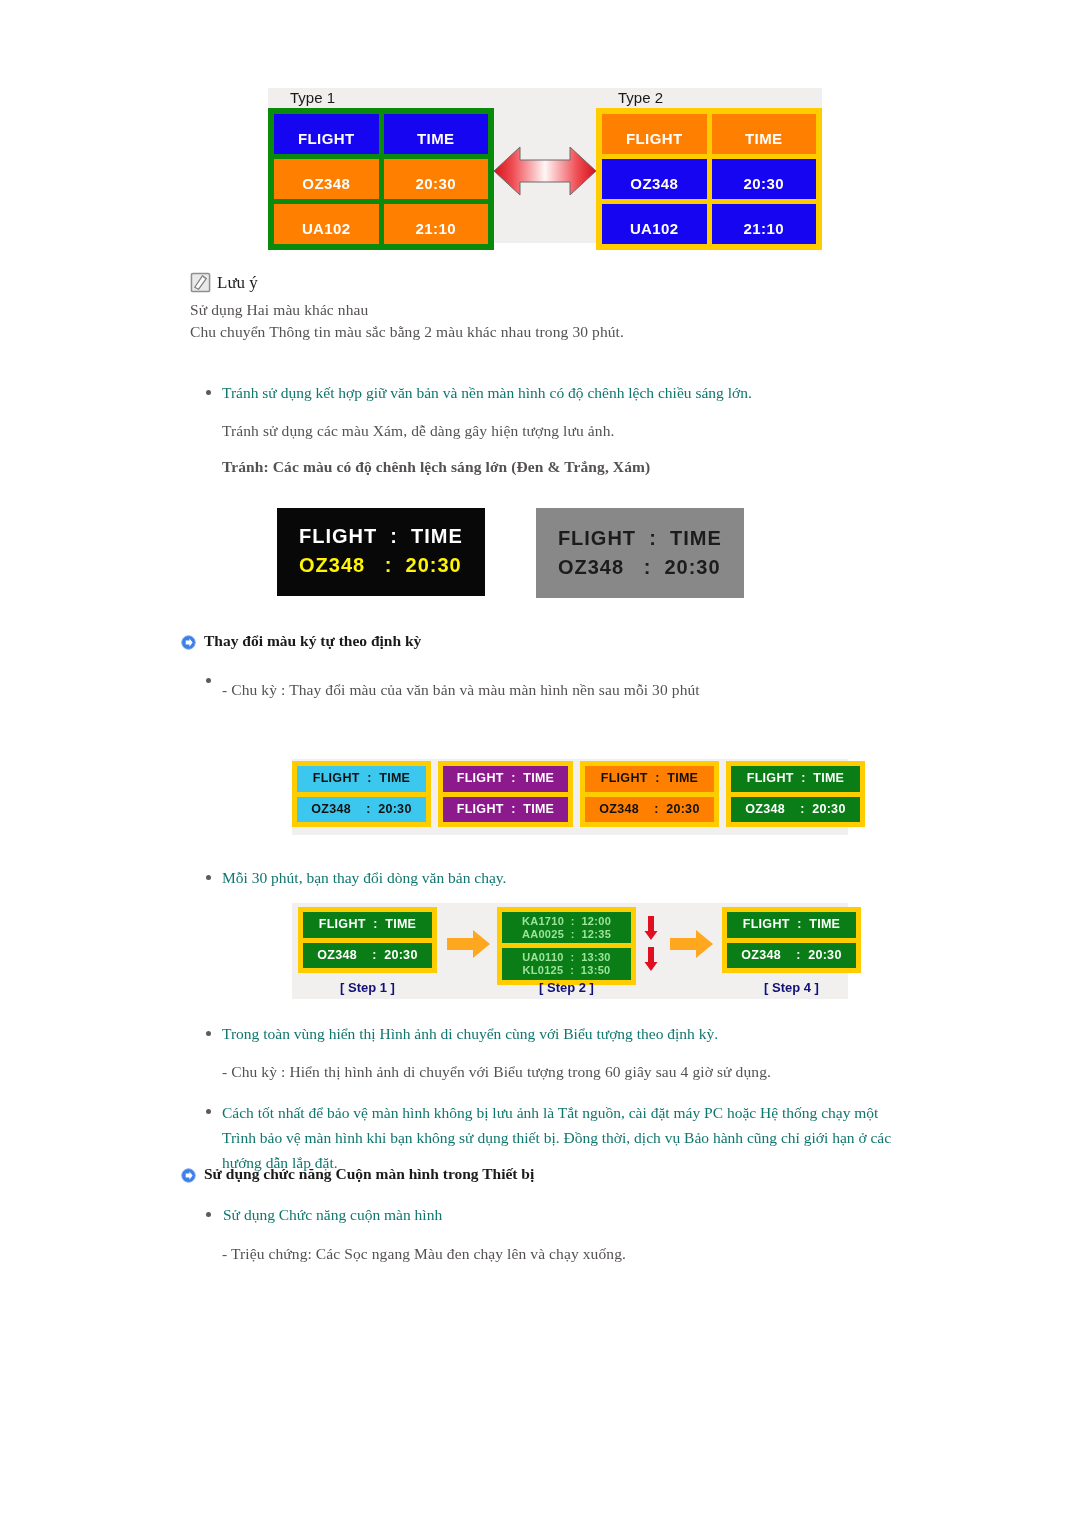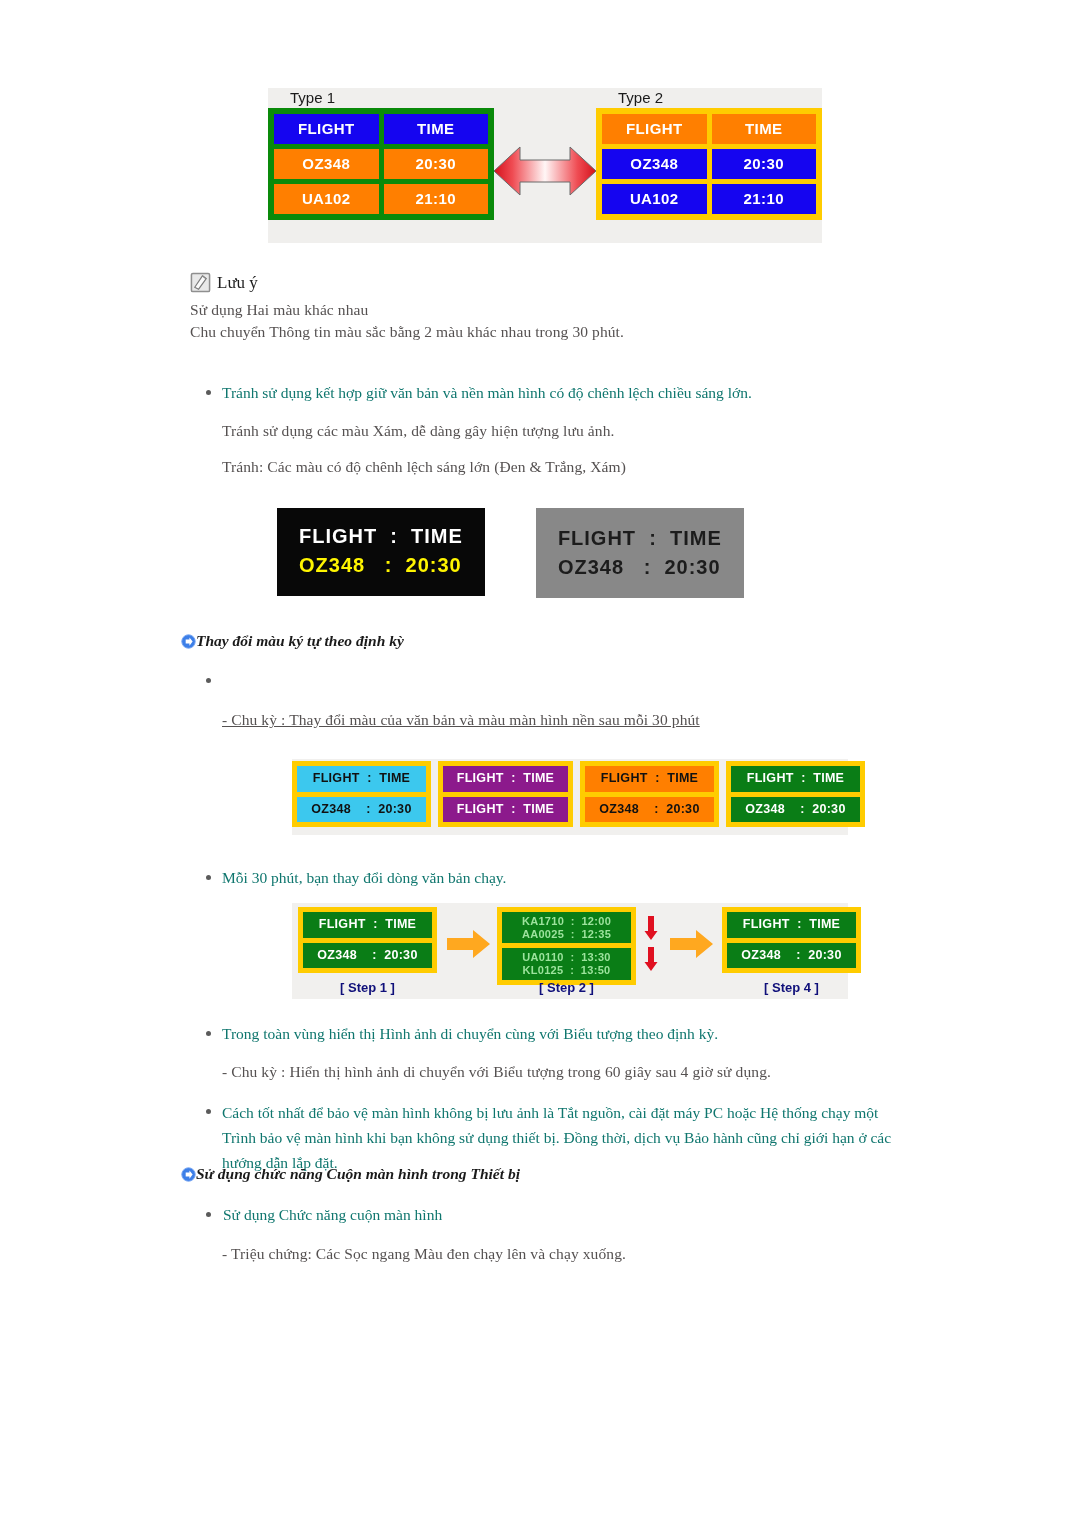--- a/index.html
+++ b/index.html
@@ -42,22 +42,22 @@
   .bullet-text {
     font-size: 15.5px;
     line-height: 1.55;
     color: #0f766e;
   }
 
   
   .section-head {
     position: absolute;
     display: flex;
-    align-items: center;
-    font-style: italic;
+    align-items: flex-end;
+    gap: 8px;
   }
   .blue-arrow-icon {
     width: 15px; height: 15px;
     flex: 0 0 auto;
     margin-top: 2px;
   }
   .section-head-label {
     font-size: 15.5px;
     font-weight: bold;
     color: #1a1a1a;
@@ -105,21 +105,21 @@
     box-sizing: border-box;
   }
   .board.green  { background: #0a8a0a; }
   .board.gold   { background: #ffcc00; }
   .cell {
     font-family: "Liberation Sans", sans-serif;
     font-weight: bold;
     font-size: 15px;
     color: #ffffff;
     text-align: center;
-    padding: 7px 0 8px;
+    padding: 17px 0 8px;
     letter-spacing: .4px;
     line-height: 1;
   }
   .cell.blue   { background: #1505f0; }
   .cell.orange { background: #ff7f00; }
 
   
   #swap-arrow {
     position: absolute;
     left: 225px; top: 57px;
@@ -280,21 +280,21 @@
   <div class="note-title">Lưu ý</div>
 </div>
 <div class="para" style="left:190px; top:298px;">Sử dụng Hai màu khác nhau</div>
 <div class="para" style="left:190px; top:320px;">Chu chuyển Thông tin màu sắc bằng 2 màu khác nhau trong 30 phút.</div>
 
 <div class="bullet-row" style="left:206px; top:381px; width:740px;">
   <div class="bullet-dot"></div>
   <div class="bullet-text">Tránh sử dụng kết hợp giữ văn bản và nền màn hình có độ chênh lệch chiều sáng lớn.</div>
 </div>
 <div class="para" style="left:222px; top:419px;">Tránh sử dụng các màu Xám, dễ dàng gây hiện tượng lưu ảnh.</div>
-<div class="para" style="left:222px; top:455px;">Tránh: Các màu có độ chênh lệch sáng lớn (Đen &amp; Trắng, Xám)</div>
+<div class="para" style="left:222px; top:455px;font-weight:bold;">Tránh: Các màu có độ chênh lệch sáng lớn (Đen &amp; Trắng, Xám)</div>
 
 <div id="fig-contrast">
   <div class="contrast-panel panel-black">
     <div class="line l1">FLIGHT  :  TIME</div>
     <div class="line l2">OZ348   :  20:30</div>
   </div>
   <div class="contrast-panel panel-gray">
     <div class="line">FLIGHT  :  TIME</div>
     <div class="line">OZ348   :  20:30</div>
   </div>
@@ -305,21 +305,21 @@
     <circle cx="8" cy="8" r="7.2" fill="#3d7fe8"></circle>
     <circle cx="8" cy="8" r="7.2" fill="none" stroke="#7aa8f2" stroke-width="1"></circle>
     <path d="M5 5.8 L9 5.8 L9 3.6 L12.4 8 L9 12.4 L9 10.2 L5 10.2 Z" fill="#ffffff"></path>
   </svg>
   <div class="section-head-label">Thay đổi màu ký tự theo định kỳ</div>
 </div>
 
 <div class="bullet-row" style="left:206px; top:669px; width:700px;">
   <div class="bullet-dot"></div>
 </div>
-<div class="para" style="left:222px; top:708px;text-decoration:underline;">- Chu kỳ : Thay đổi màu của văn bản và màu màn hình nền sau mỗi 30 phút</div>
+<div class="para" style="left:222px; top:678px;">- Chu kỳ : Thay đổi màu của văn bản và màu màn hình nền sau mỗi 30 phút</div>
 
 <div id="fig-cycle">
   <div class="cyc cyc-cyan" style="left:0px; width:139px;">
     <div class="row">FLIGHT  :  TIME</div>
     <div class="row">OZ348    :  20:30</div>
   </div>
   <div class="cyc cyc-purple" style="left:146px; width:135px;">
     <div class="row">FLIGHT  :  TIME</div>
     <div class="row">FLIGHT  :  TIME</div>
   </div>

